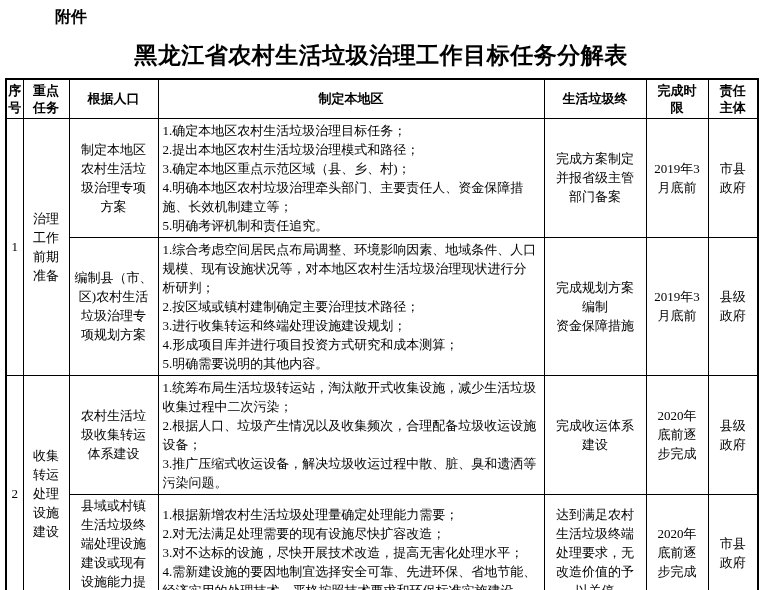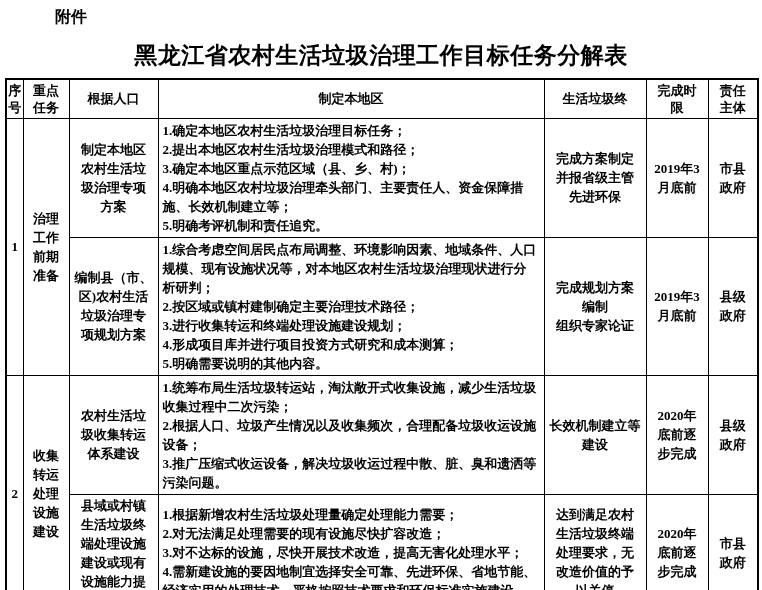--- a/index.html
+++ b/index.html
@@ -27,21 +27,20 @@
     border:2px solid #000;
   }
   .task-table th, .task-table td {
     border:1px solid #000;
     vertical-align:middle;
     white-space:pre-line;
     text-align:center;
     font-size:13px; line-height:19px;
     padding:1px 2px;
     overflow:hidden;
-    font-weight:bold;
   }
   .task-table th {
     font-weight:bold; line-height:17px; padding:1px 0;
   }
   .task-table td.content {
     text-align:left;
     padding:2px 6px 2px 4px;
   }
   tr.header-row { height:39px; }
   tr.row-1a { height:114px; }
@@ -92,58 +91,58 @@
 农村生活垃
 圾治理专项
 方案</td>
       <td class="content">1.确定本地区农村生活垃圾治理目标任务；
 2.提出本地区农村生活垃圾治理模式和路径；
 3.确定本地区重点示范区域（县、乡、村)；
 4.明确本地区农村垃圾治理牵头部门、主要责任人、资金保障措施、长效机制建立等；
 5.明确考评机制和责任追究。</td>
       <td>完成方案制定
 并报省级主管
-先进环保</td>
+部门备案</td>
       <td>2019年3
 月底前</td>
       <td>市县
 政府</td>
     </tr>
     <tr class="row-1b">
       <td>编制县（市、
 区)农村生活
 垃圾治理专
 项规划方案</td>
       <td class="content">1.综合考虑空间居民点布局调整、环境影响因素、地域条件、人口规模、现有设施状况等，对本地区农村生活垃圾治理现状进行分析研判；
 2.按区域或镇村建制确定主要治理技术路径；
 3.进行收集转运和终端处理设施建设规划；
 4.形成项目库并进行项目投资方式研究和成本测算；
 5.明确需要说明的其他内容。</td>
       <td>完成规划方案
 编制
-组织专家论证</td>
+资金保障措施</td>
       <td>2019年3
 月底前</td>
       <td>县级
 政府</td>
     </tr>
     <tr class="row-2a">
       <td rowspan="2">2</td>
       <td rowspan="2">收集
 转运
 处理
 设施
 建设</td>
       <td>农村生活垃
 圾收集转运
 体系建设</td>
       <td class="content">1.统筹布局生活垃圾转运站，淘汰敞开式收集设施，减少生活垃圾收集过程中二次污染；
 2.根据人口、垃圾产生情况以及收集频次，合理配备垃圾收运设施设备；
 3.推广压缩式收运设备，解决垃圾收运过程中散、脏、臭和遗洒等污染问题。</td>
-      <td>长效机制建立等
+      <td>完成收运体系
 建设</td>
       <td>2020年
 底前逐
 步完成</td>
       <td>县级
 政府</td>
     </tr>
     <tr class="row-2b">
       <td>县域或村镇
 生活垃圾终

